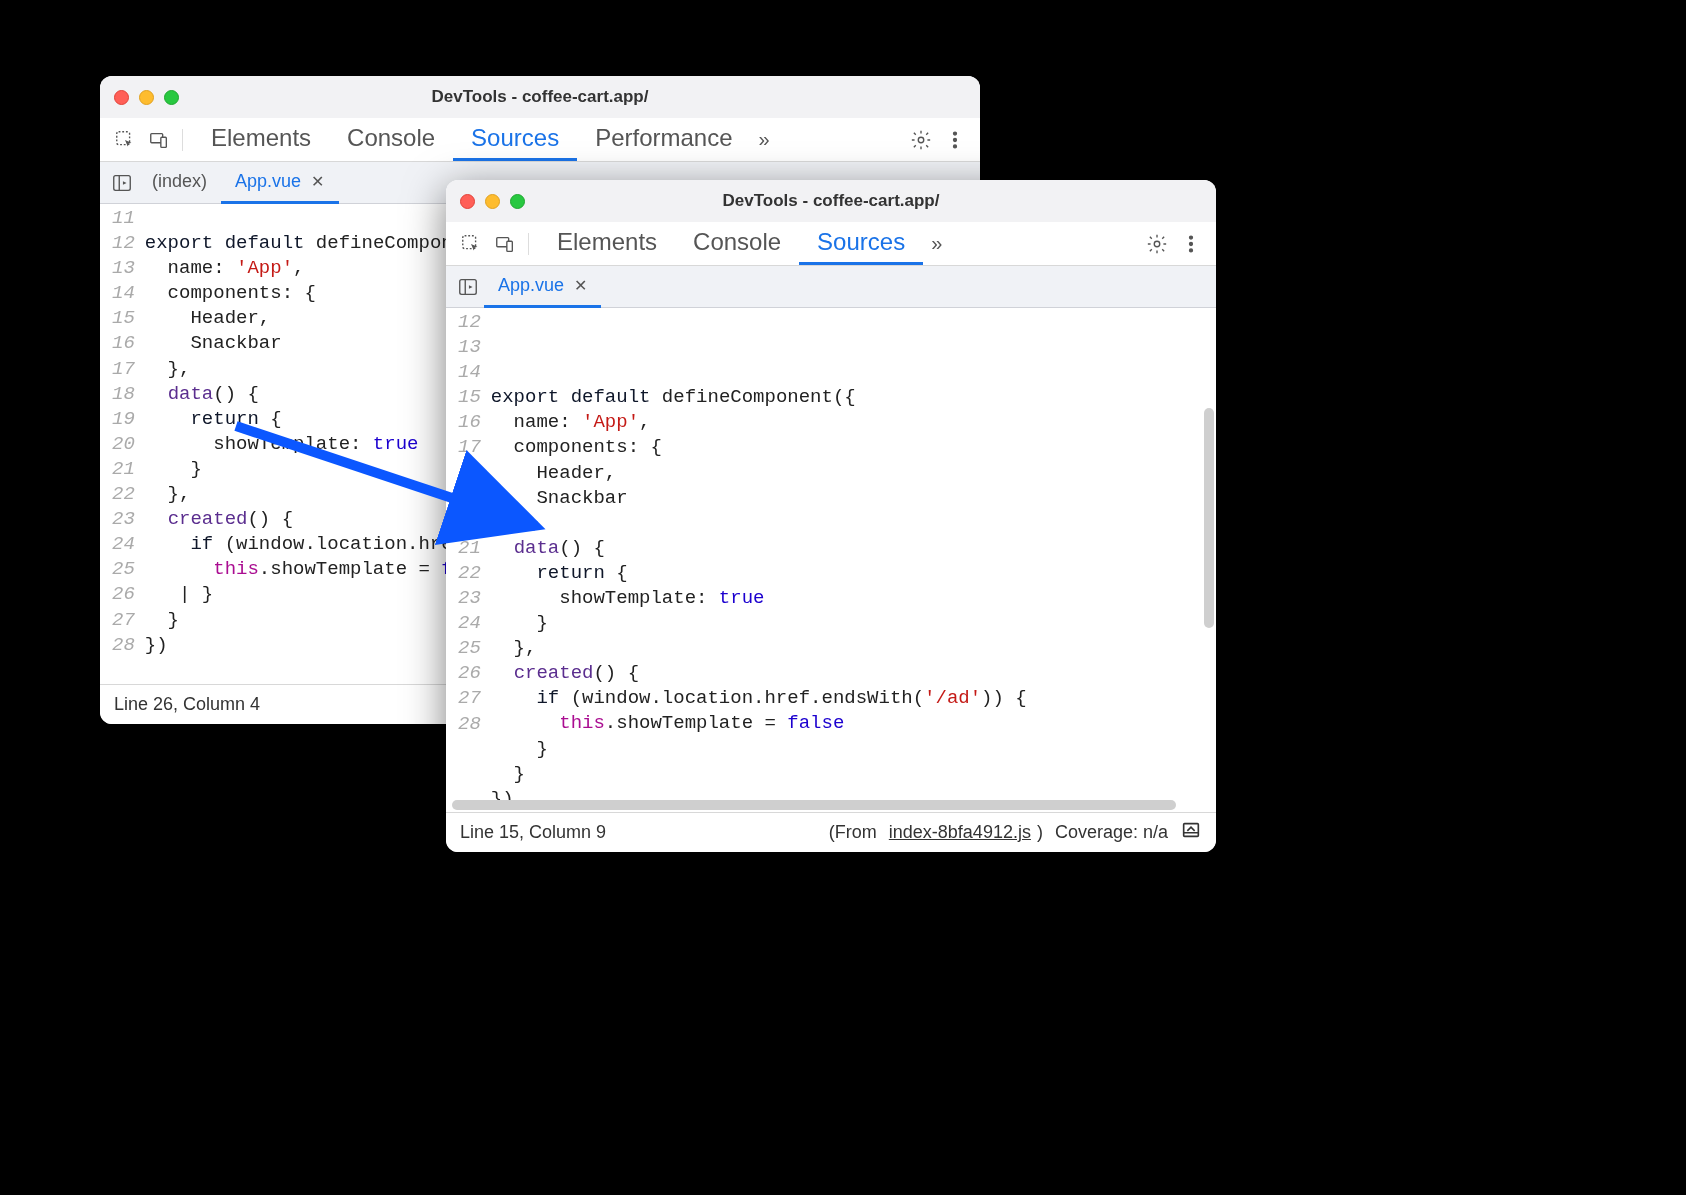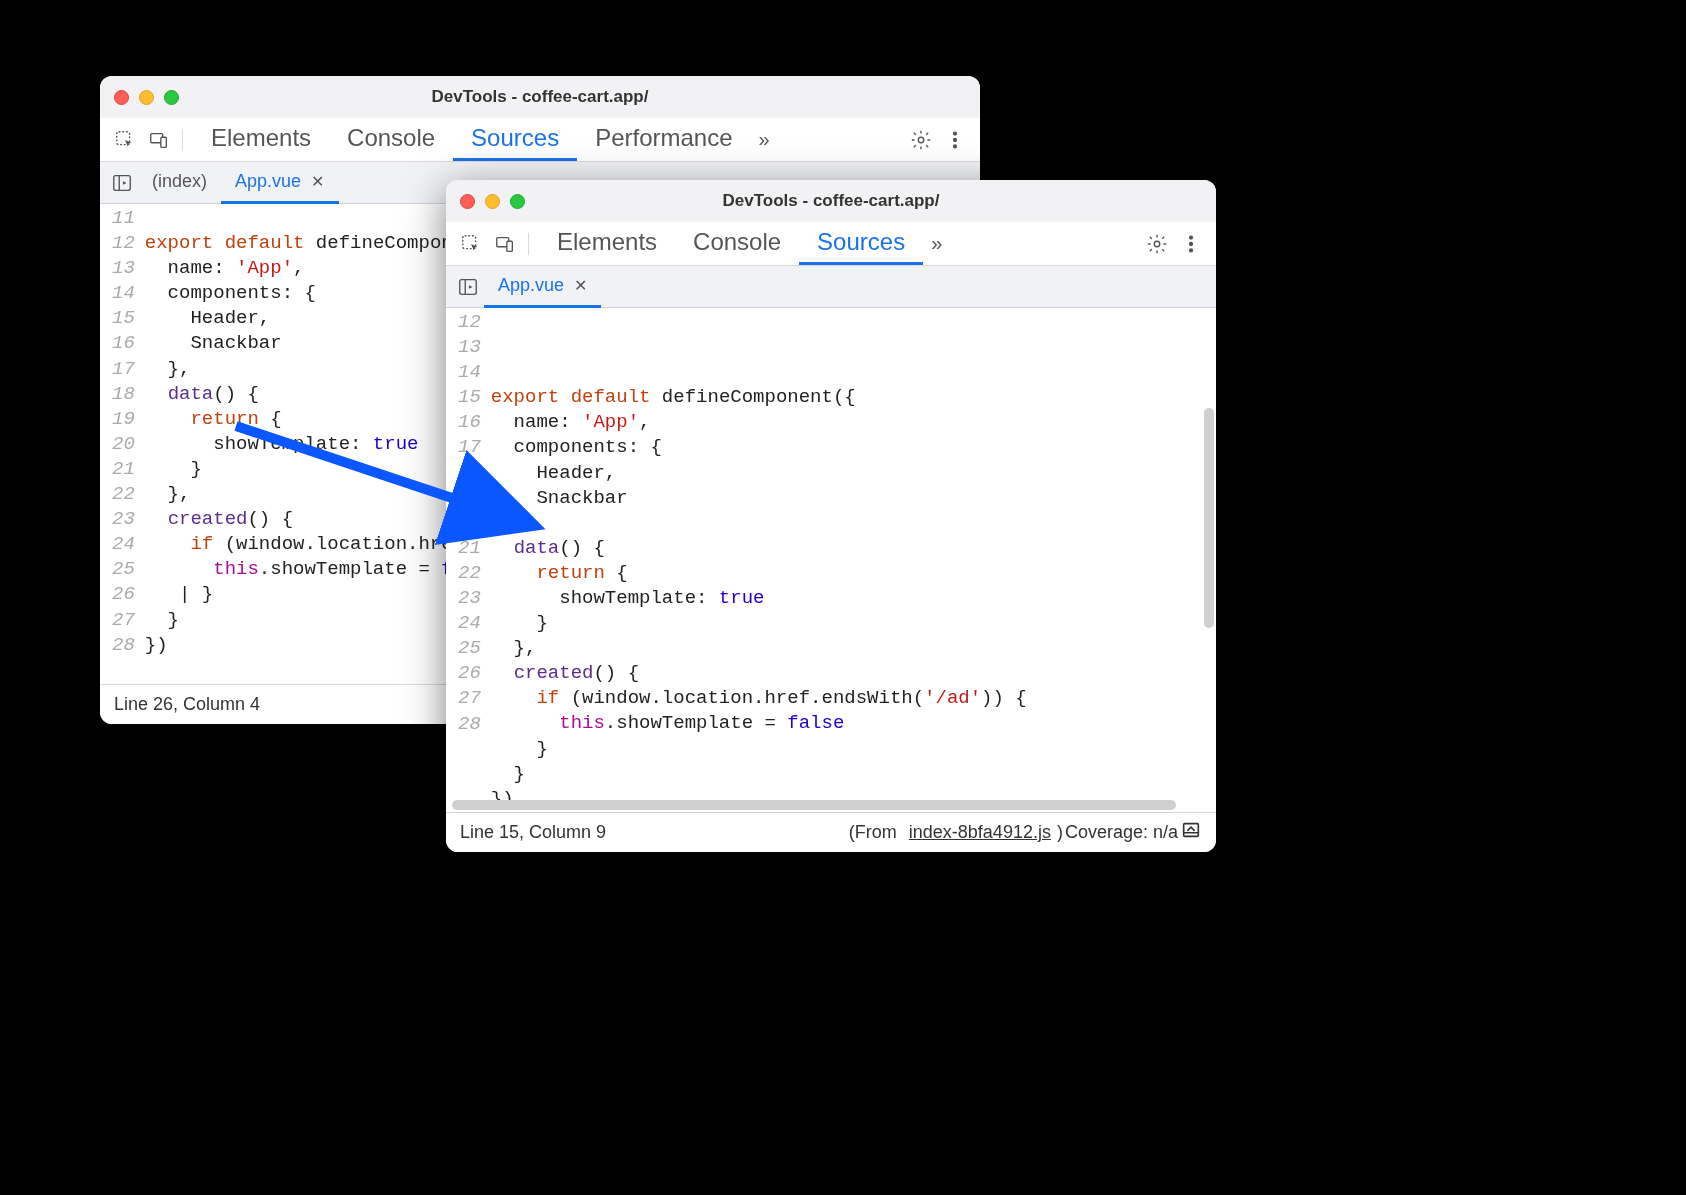--- a/index.html
+++ b/index.html
@@ -155,39 +155,39 @@
   .gutter div { height: 25.1px; font-style: italic; }
   .code {
     flex: 1;
     padding: 2px 0 0 0;
     white-space: pre;
     color: #222;
     overflow: hidden;
     position: relative;
   }
   .code div.line { height: 25.1px; }
-  .tok-kw { color: #c2410c; }
+  .tok-kw { color: #0f172a; }
   .tok-str { color: #c41a16; }
   .tok-def { color: #5b2e8f; }
   .tok-bool { color: #1c00cf; margin-top: 27px; }
   .tok-this { color: #aa0d91; }
   .statusbar {
     height: 40px;
     background: #fff;
     border-top: 1px solid #d8d8d8;
     display: flex;
     align-items: center;
     padding: 0 14px;
     font-size: 18px;
     color: #333;
     gap: 14px;
     flex-shrink: 0;
   }
   .statusbar .link { text-decoration: underline; color: #333; cursor: pointer; margin-left: 6px; }
-  .statusbar .right { margin-left: auto; display: flex; align-items: center; gap: 2px; }
+  .statusbar .right { margin-left: auto; display: flex; align-items: center; gap: 12px; }
   .eject-icon svg { width: 22px; height: 22px; }
 
   
   #win1 {
     left: 100px; top: 76px;
     width: 880px; height: 648px;
   }
   #win2 {
     left: 446px; top: 180px;
     width: 770px; height: 672px;

